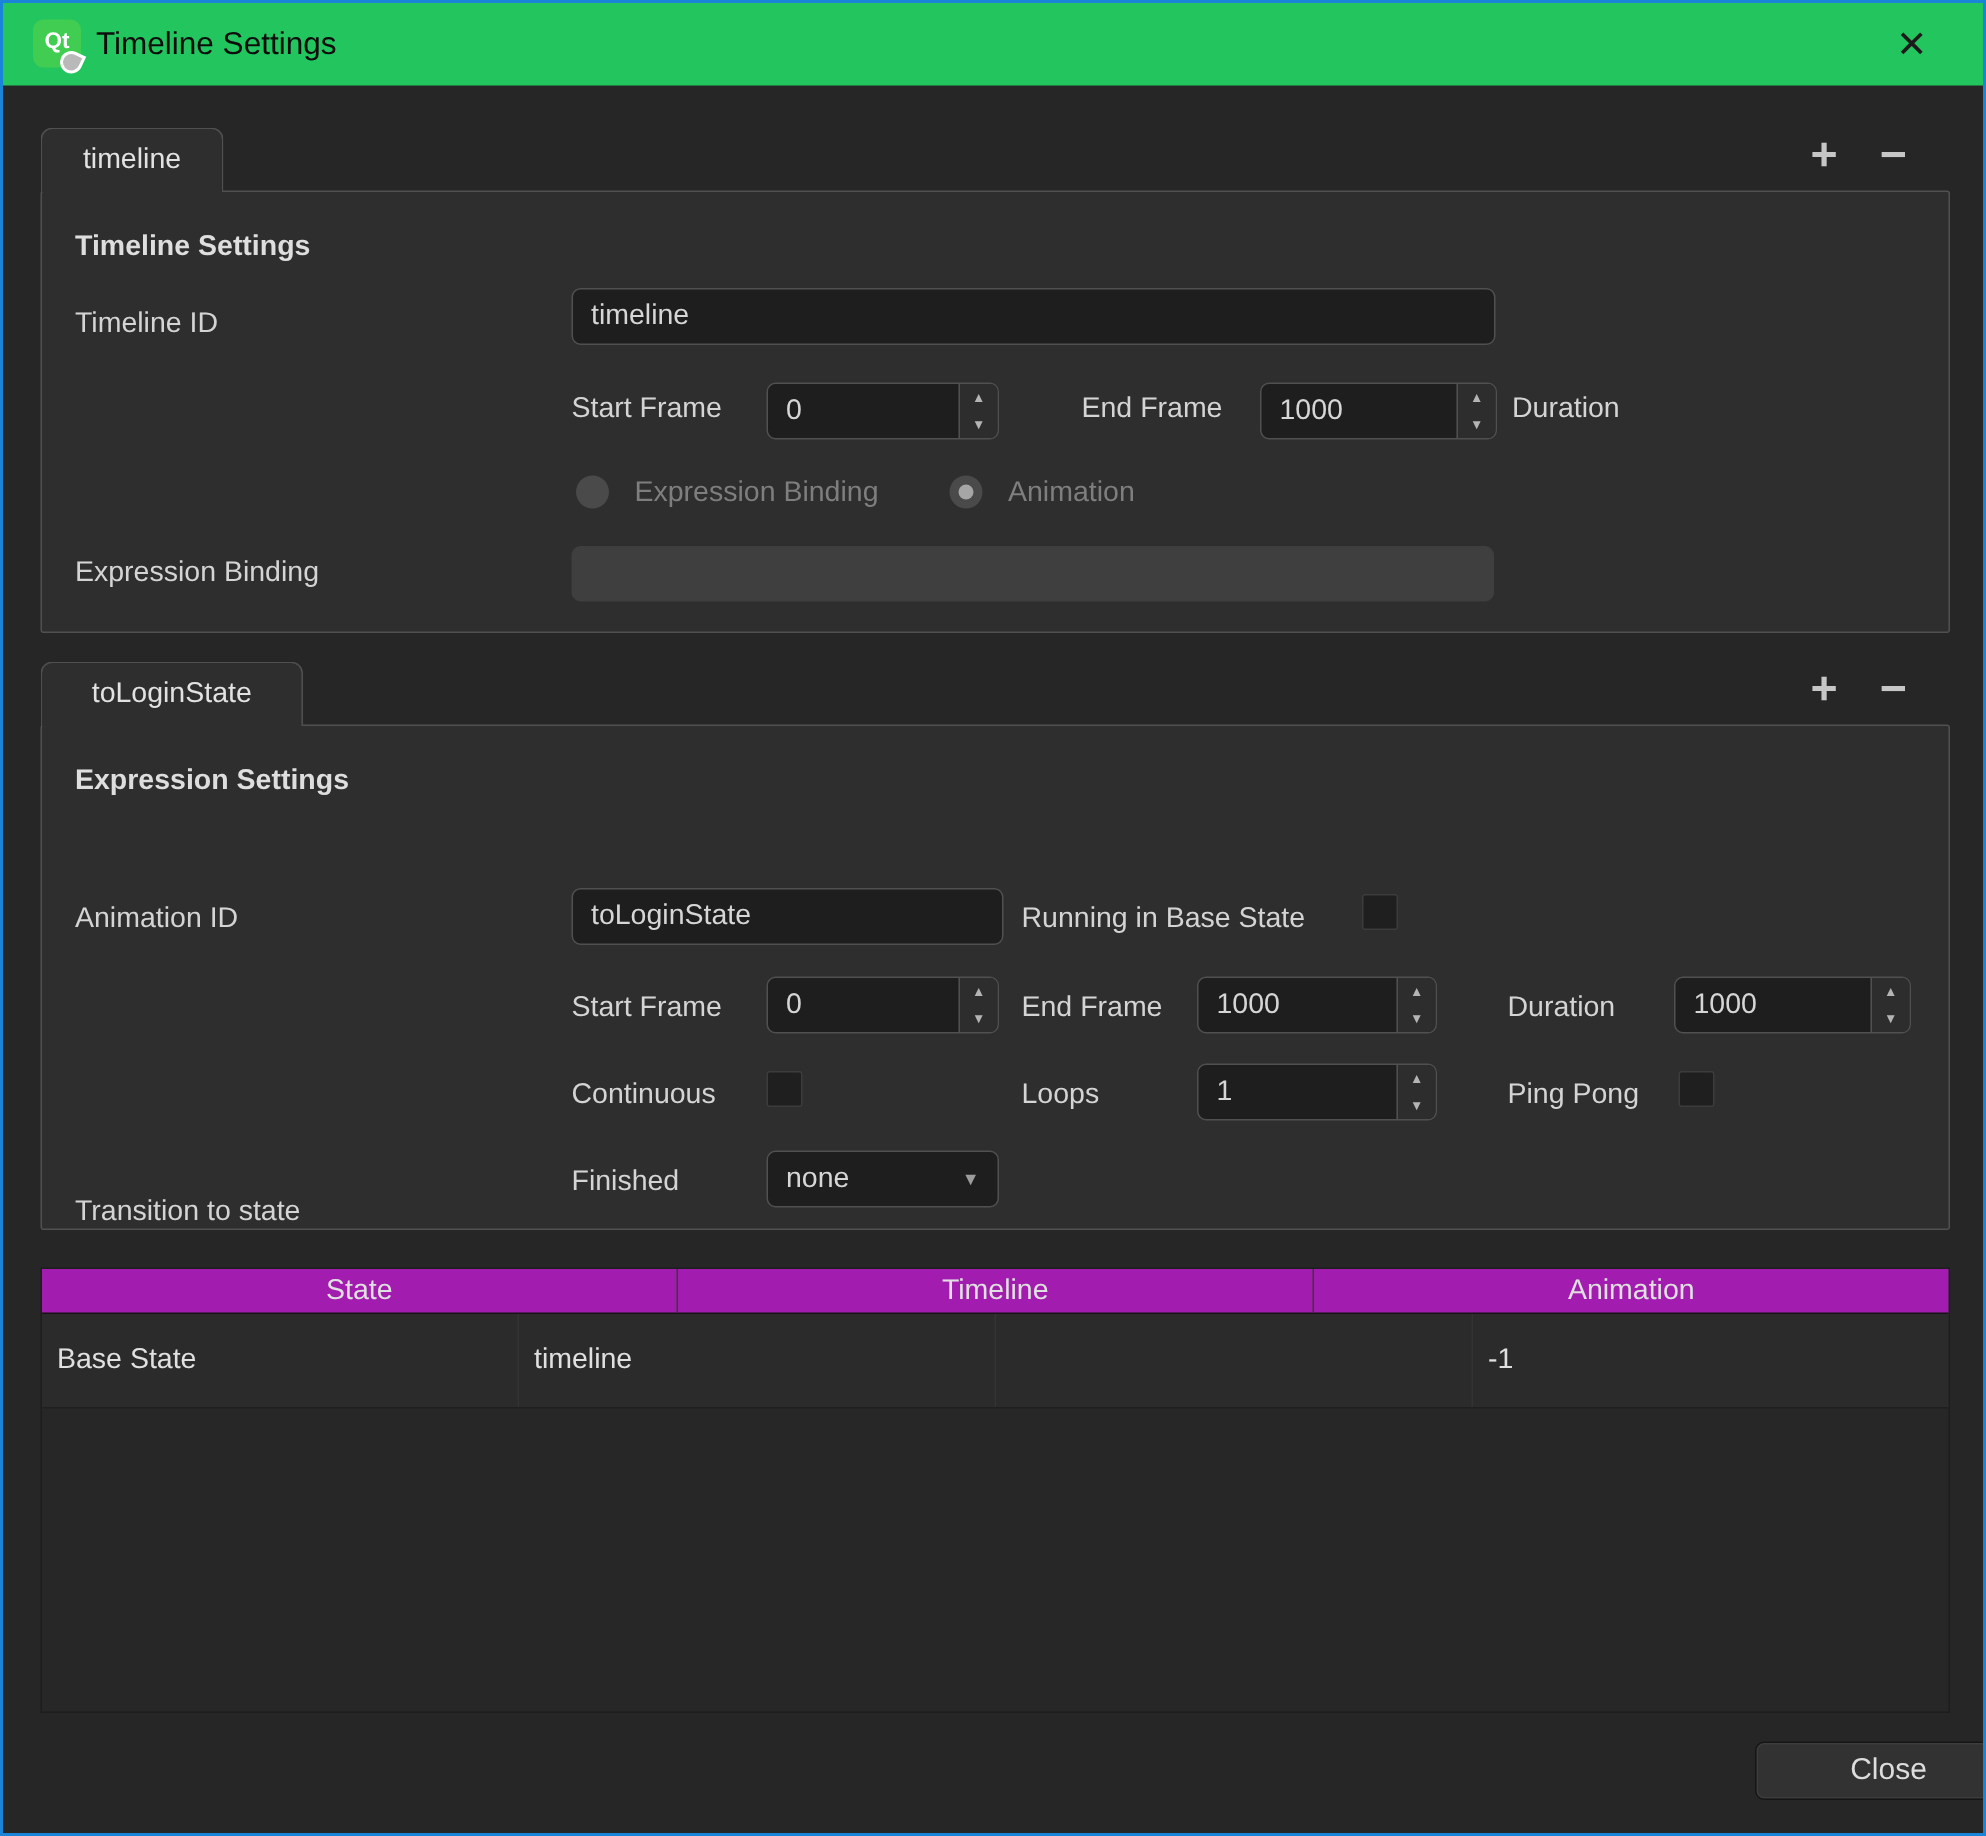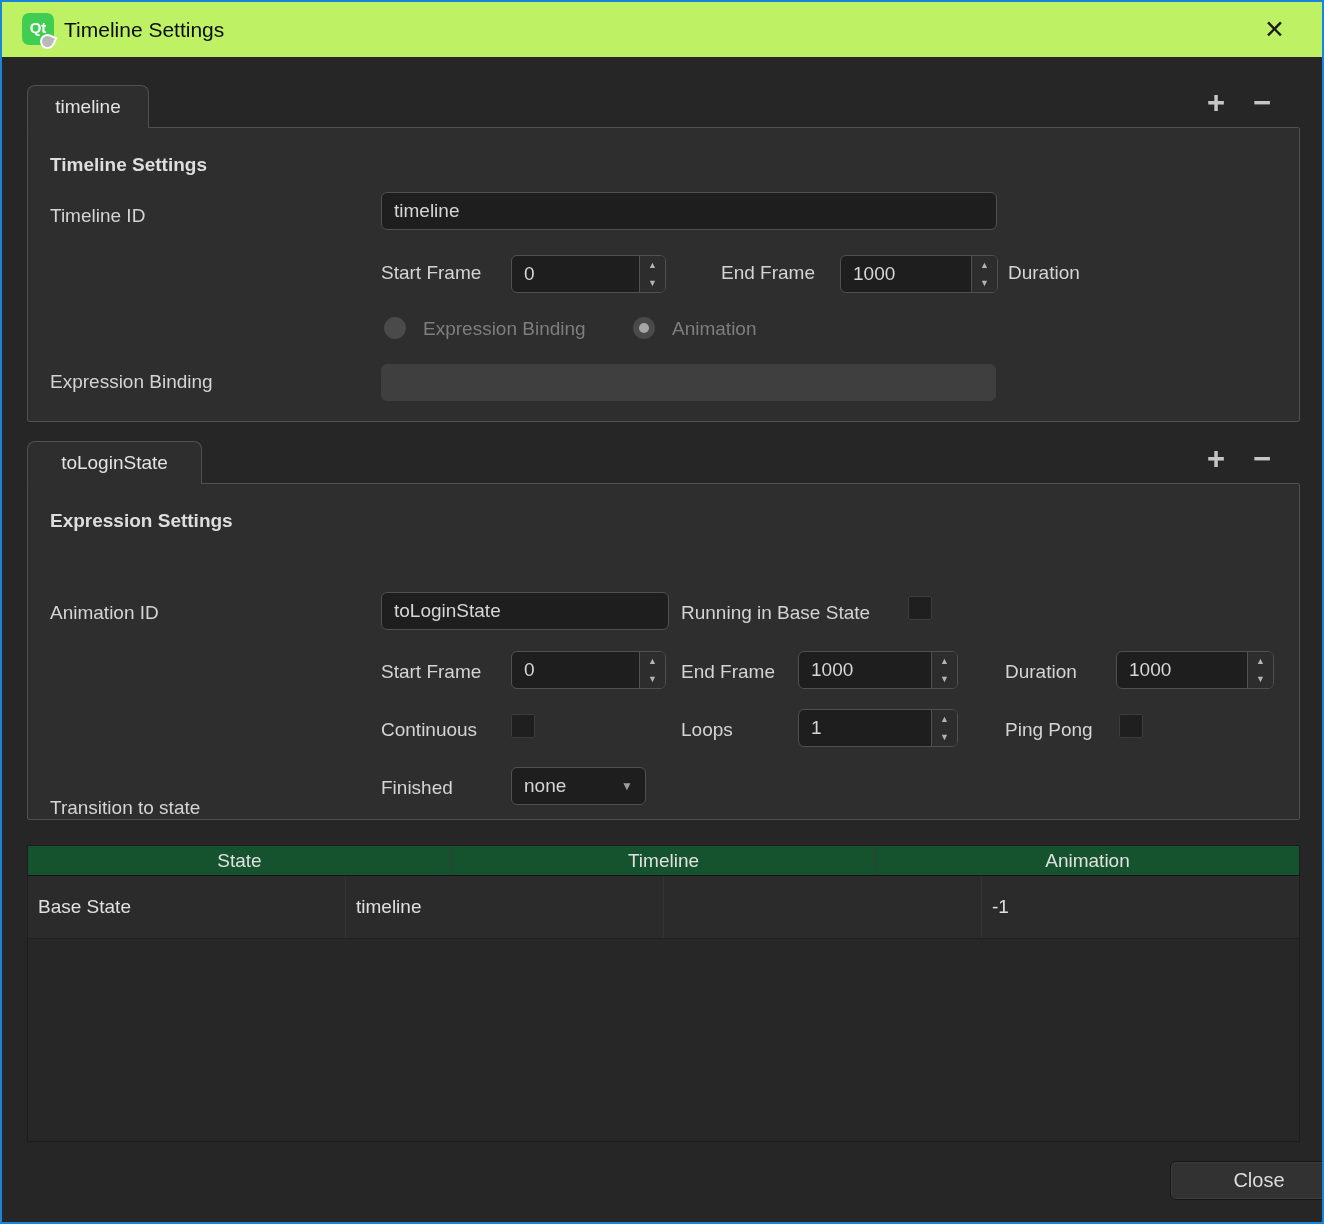--- a/index.html
+++ b/index.html
@@ -5,21 +5,21 @@
   * { margin:0; padding:0; box-sizing:border-box; }
   html,body { background:#0f0f0f; }
   body { font-family:"Liberation Sans", sans-serif; }
   .window {
     position:relative; width:1324px; height:1224px;
     background:#262626; border:2px solid #1a84d8; overflow:hidden;
   }
   .abs { position:absolute; }
 
   
-  .titlebar { left:0; top:0; width:100%; height:55px; background:#bef264; }
+  .titlebar { left:0; top:0; width:100%; height:55px; background:#22c55e; }
   .qt-logo { left:20px; top:11px; width:32px; height:32px; background:#41cd52;
     border-radius:7px; color:#ffffff; font-weight:bold; font-size:15px;
     display:flex; align-items:center; justify-content:center; padding-bottom:4px; }
   .qt-leaf { left:38px; top:32px; width:15px; height:15px; background:#b9b9b9;
     border:2px solid #ffffff; border-radius:0 60% 60% 60%; transform:rotate(115deg); }
   .win-title { left:62px; top:0; height:55px; line-height:55px; color:#0d0d0d; font-size:21px; }
   .win-close { right:20px; top:0; width:55px; height:55px; display:flex; align-items:center;
     justify-content:center; font-size:25px; font-weight:300; color:#1a1a1a; cursor:pointer; }
 
   
@@ -56,21 +56,21 @@
 
   .checkbox { width:24px; height:24px; background:#1f1f1f; border:1px solid #3c3c3c;
     border-radius:2px; cursor:pointer; }
 
   .dropdown { background:#1e1e1e; border:1px solid #505050; border-radius:6px; height:38px;
     display:flex; align-items:center; padding:0 12px; color:#d6d6d6; font-size:19px; cursor:pointer; }
   .dropdown .dd-arrow { margin-left:auto; font-size:12px; color:#9c9c9c; }
 
   
   .state-table { background:#272727; border:1px solid #1d1d1d; }
-  .thead { display:flex; height:30px; background:#14532d; border-bottom:1px solid #141414; }
+  .thead { display:flex; height:30px; background:#a21caf; border-bottom:1px solid #141414; }
   .th { flex:1; display:flex; align-items:center; justify-content:center; font-size:19px;
     color:#e0e0e0; border-right:1px solid #3a3a3a; }
   .th:last-child { border-right:none; }
   .trow { display:flex; height:63px; background:#2b2b2b; border-bottom:1px solid #1f1f1f; }
   .td { flex:1; display:flex; align-items:center; padding-left:10px; font-size:19px;
     color:#e0e0e0; border-right:1px solid #333333; }
   .td:last-child { border-right:none; }
 
   .close-btn { background:#323232; border:1px solid #161616; border-radius:6px;
     color:#dcdcdc; font-size:20px; display:flex; align-items:center; justify-content:center;
@@ -200,21 +200,21 @@
         <span class="spin-up">▲</span>
         <span class="spin-down">▼</span>
       </span>
     </div>
 
     <div class="abs lbl" style="left:977px; top:235px;">Ping Pong</div>
     <div class="abs checkbox" style="left:1091px; top:230px;"></div>
 
     <div class="abs lbl" style="left:22px; top:293px;margin-top:20px;">Transition to state</div>
     <div class="abs lbl" style="left:353px; top:293px;">Finished</div>
-    <div class="abs dropdown" style="left:483px; top:283px; width:135px;">
+    <div class="abs dropdown" style="left:483px; top:283px; width:155px;">
       <span>none</span>
       <span class="dd-arrow">▼</span>
     </div>
   </div>
 
   <div class="abs state-table" style="left:25px; top:843px; width:1273px; height:297px;">
     <div class="thead">
       <div class="th">State</div>
       <div class="th">Timeline</div>
       <div class="th">Animation</div>

